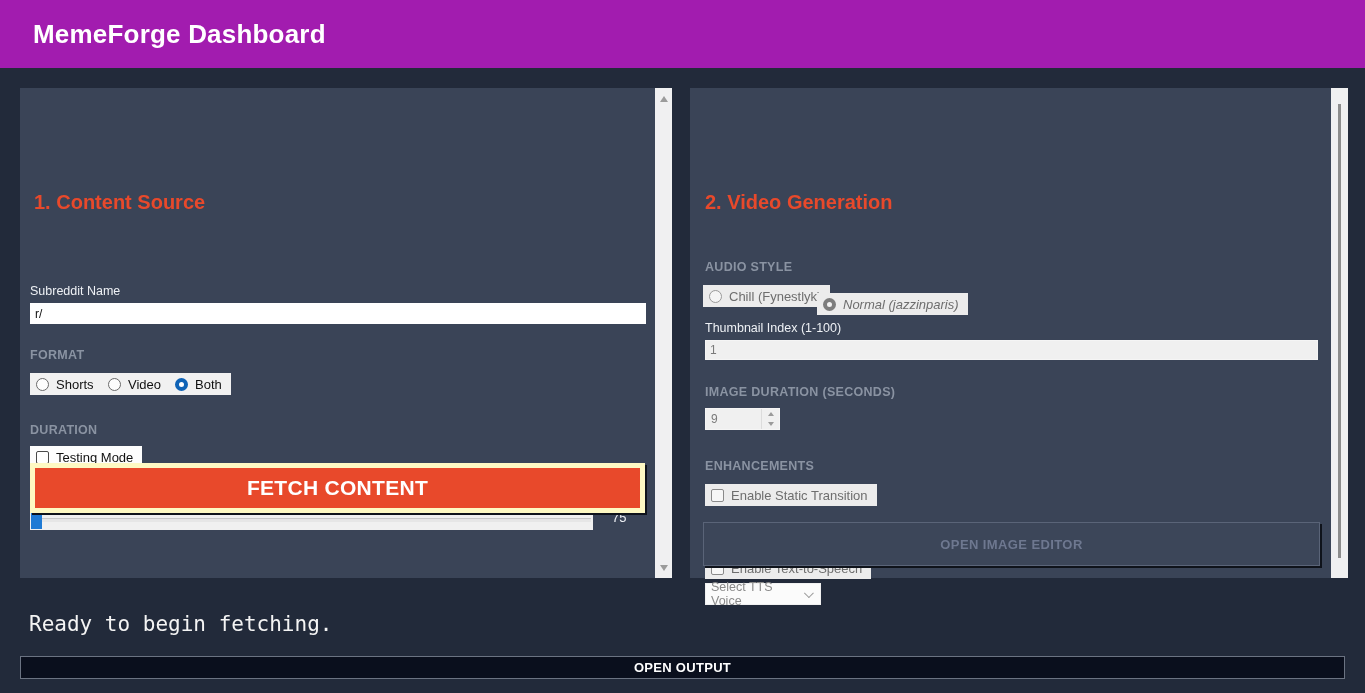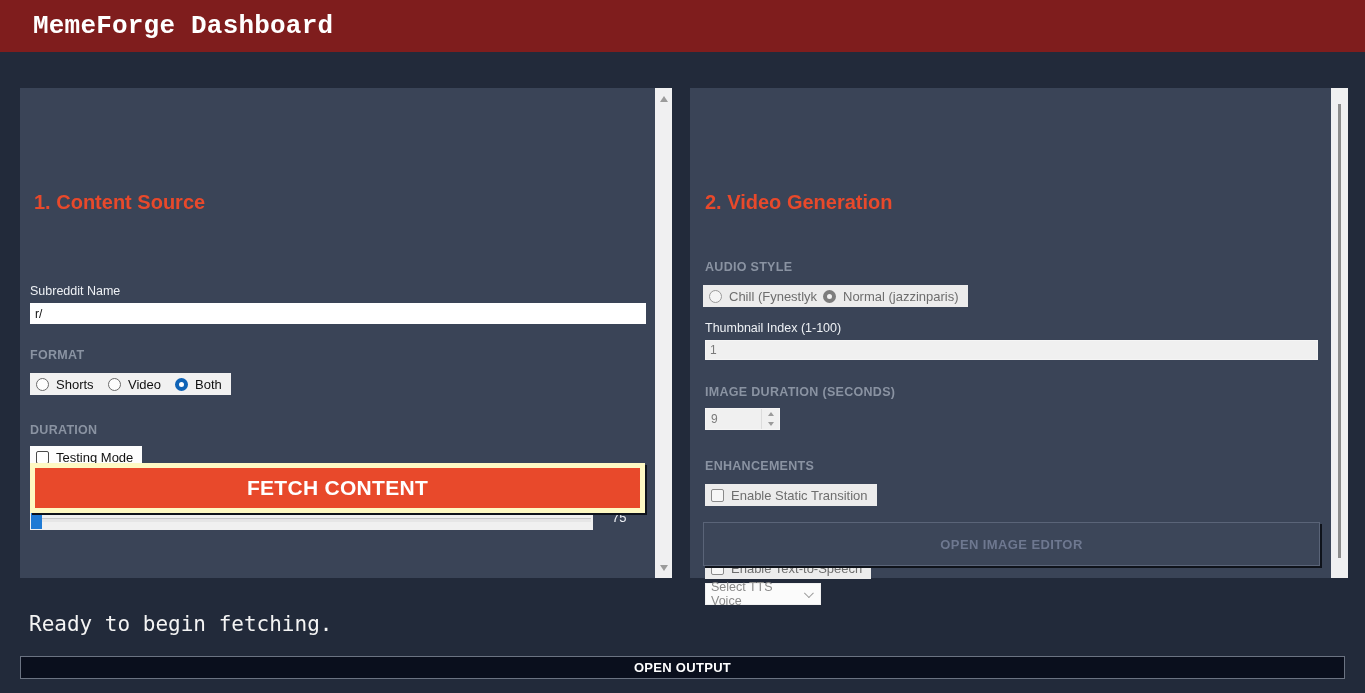--- a/index.html
+++ b/index.html
@@ -6,22 +6,22 @@
   html,body { width:1365px; height:693px; }
   body {
     background:#222a3a;
     font-family:"Liberation Sans", sans-serif;
     position:relative;
     overflow:hidden;
   }
 
   
   .header {
-    position:absolute; left:0; top:0; width:1365px; height:52px;
-    background:#7f1d1d; display:flex; align-items:center;font-family:Liberation Mono, monospace;
+    position:absolute; left:0; top:0; width:1365px; height:68px;
+    background:#a21caf; display:flex; align-items:center;
   }
   .header-title { color:#ffffff; font-size:26px; font-weight:bold; margin-left:33px; letter-spacing:.2px; }
 
   
   .panel { position:absolute; top:88px; height:490px; background:#3a4457; }
   .panel-left  { left:20px;  width:652px; }
   .panel-right { left:690px; width:658px; }
 
   .panel-title { position:absolute; font-size:20px; font-weight:bold; color:#e8492b; }
 
@@ -198,21 +198,21 @@
 <div class="panel panel-right">
 
   <div class="panel-title" style="left:15px; top:103px;">2. Video Generation</div>
 
   <div class="caps-label" style="left:15px; top:172px;">AUDIO STYLE</div>
 
   <div class="chip dim" style="left:13px; top:197px;">
     <span class="radio-dot" style="border-color:#9a9a9a;background:#f5f5f5;"></span>
     <span>Chill (Fynestlyk)</span>
   </div>
-  <div class="chip dim" style="left:127px; top:197px;">
+  <div class="chip dim" style="left:127px; top:205px;font-style:italic;">
     <span class="radio-dot checked-dim"></span>
     <span>Normal (jazzinparis)</span>
   </div>
 
   <div class="plain-label" style="left:15px; top:233px;">Thumbnail Index (1-100)</div>
   <input class="text-input gray" style="left: 15px; top: 252px; width: 613px; height: 20px;" type="text" value="1">
 
   <div class="caps-label" style="left:15px; top:297px;">IMAGE DURATION (SECONDS)</div>
 
   <div class="spinner" style="left:15px; top:320px;">

